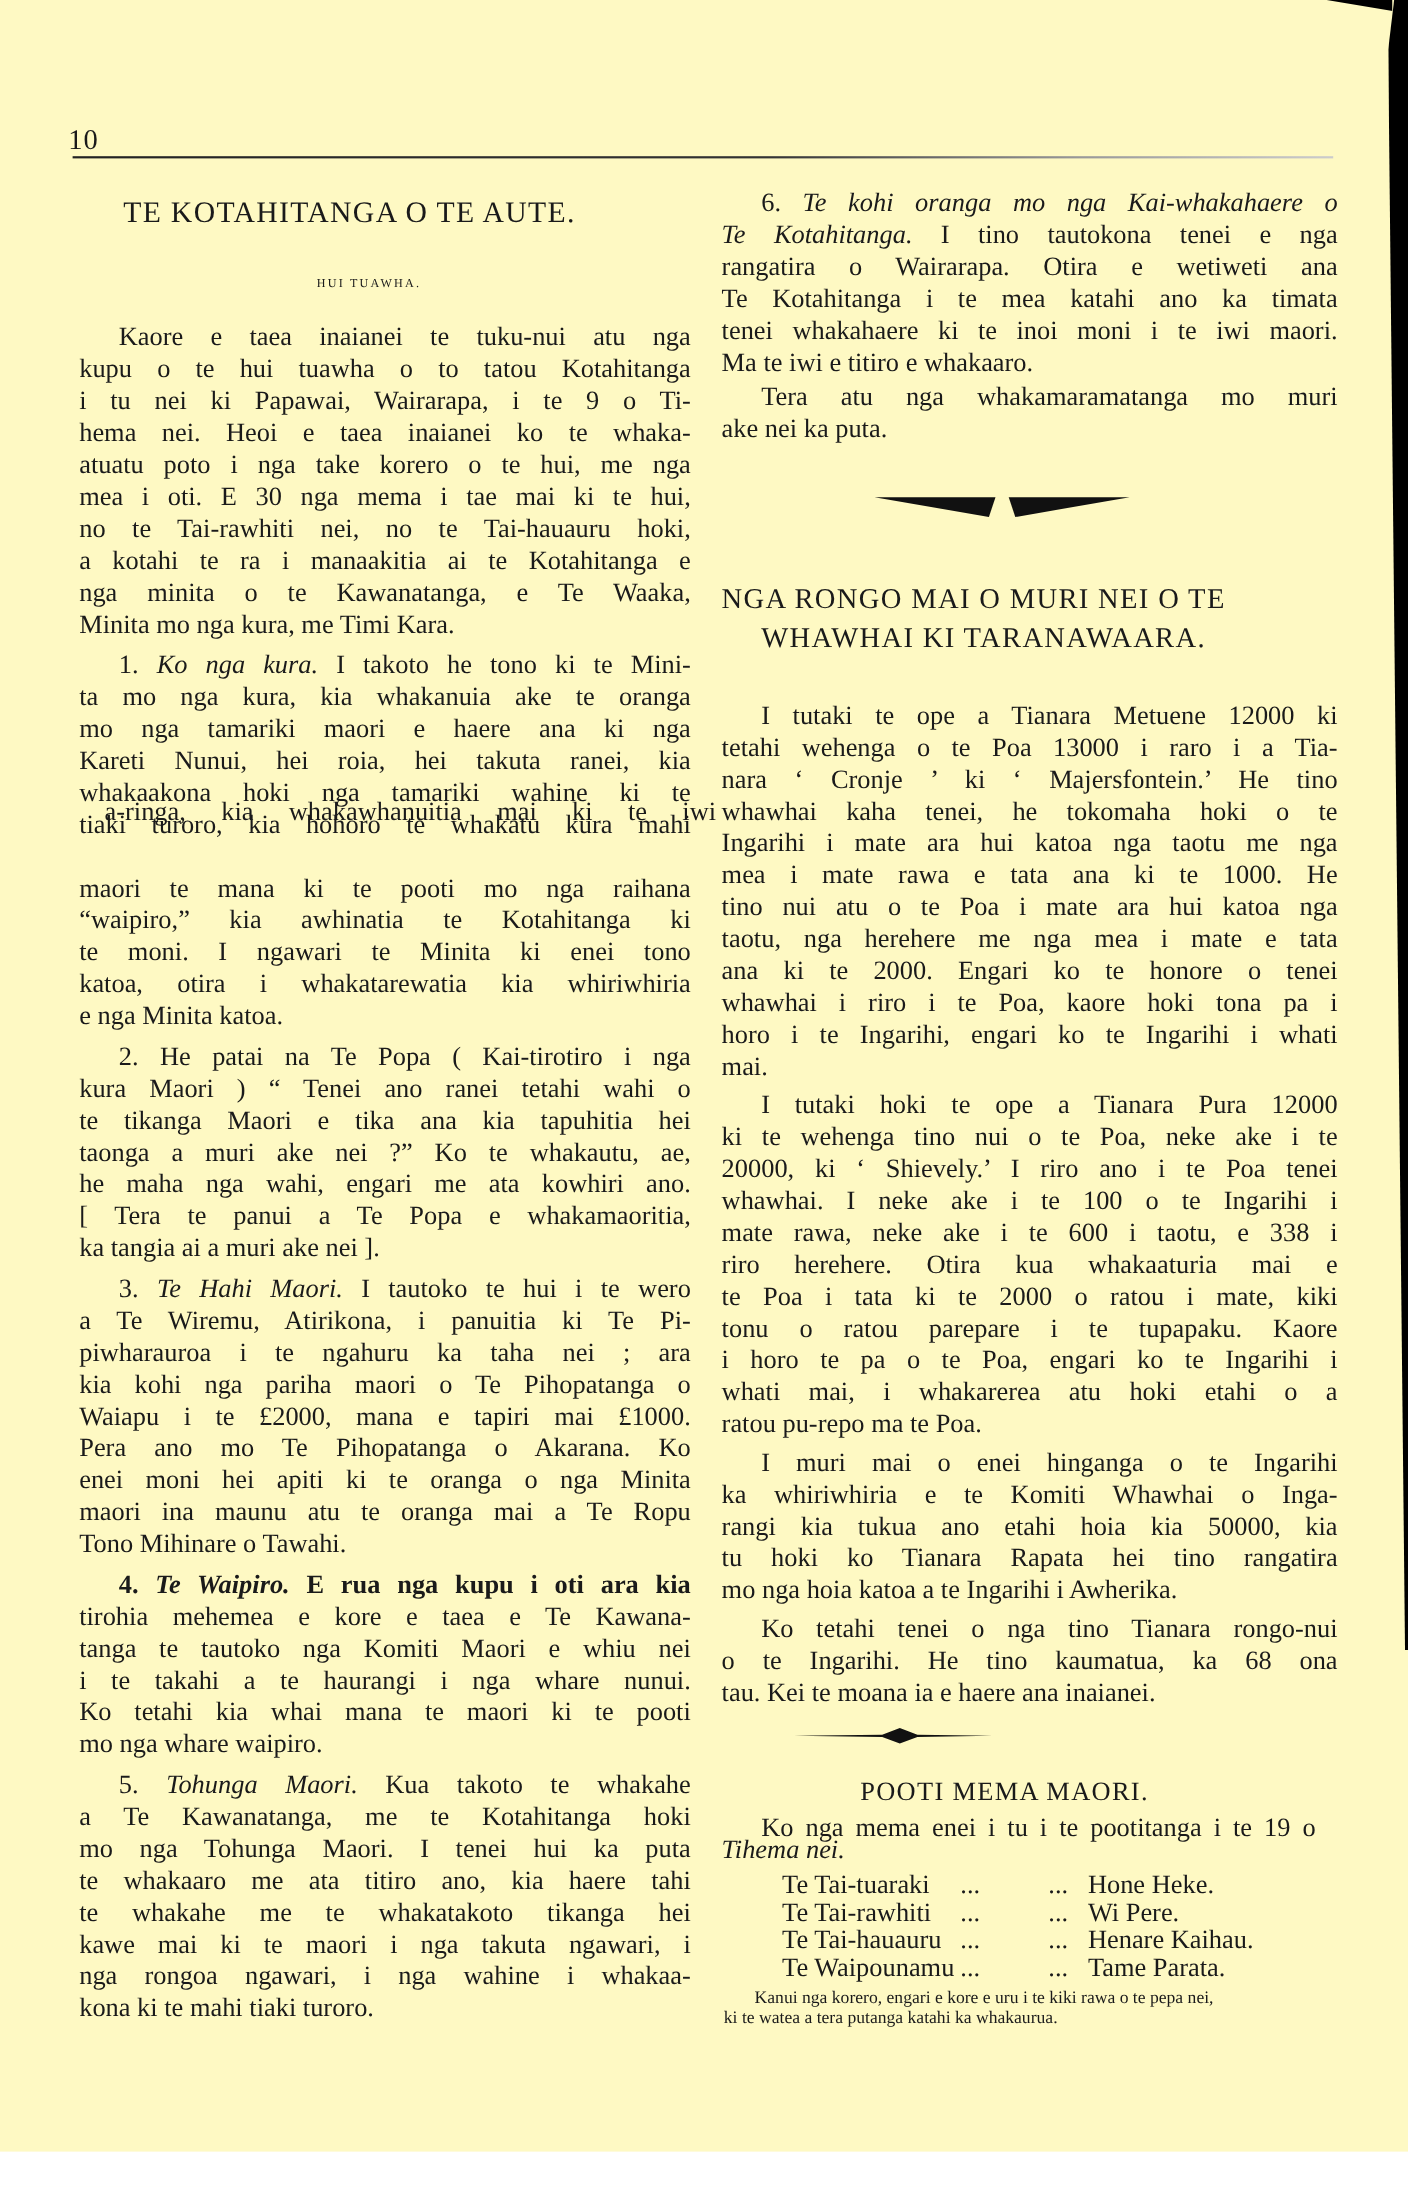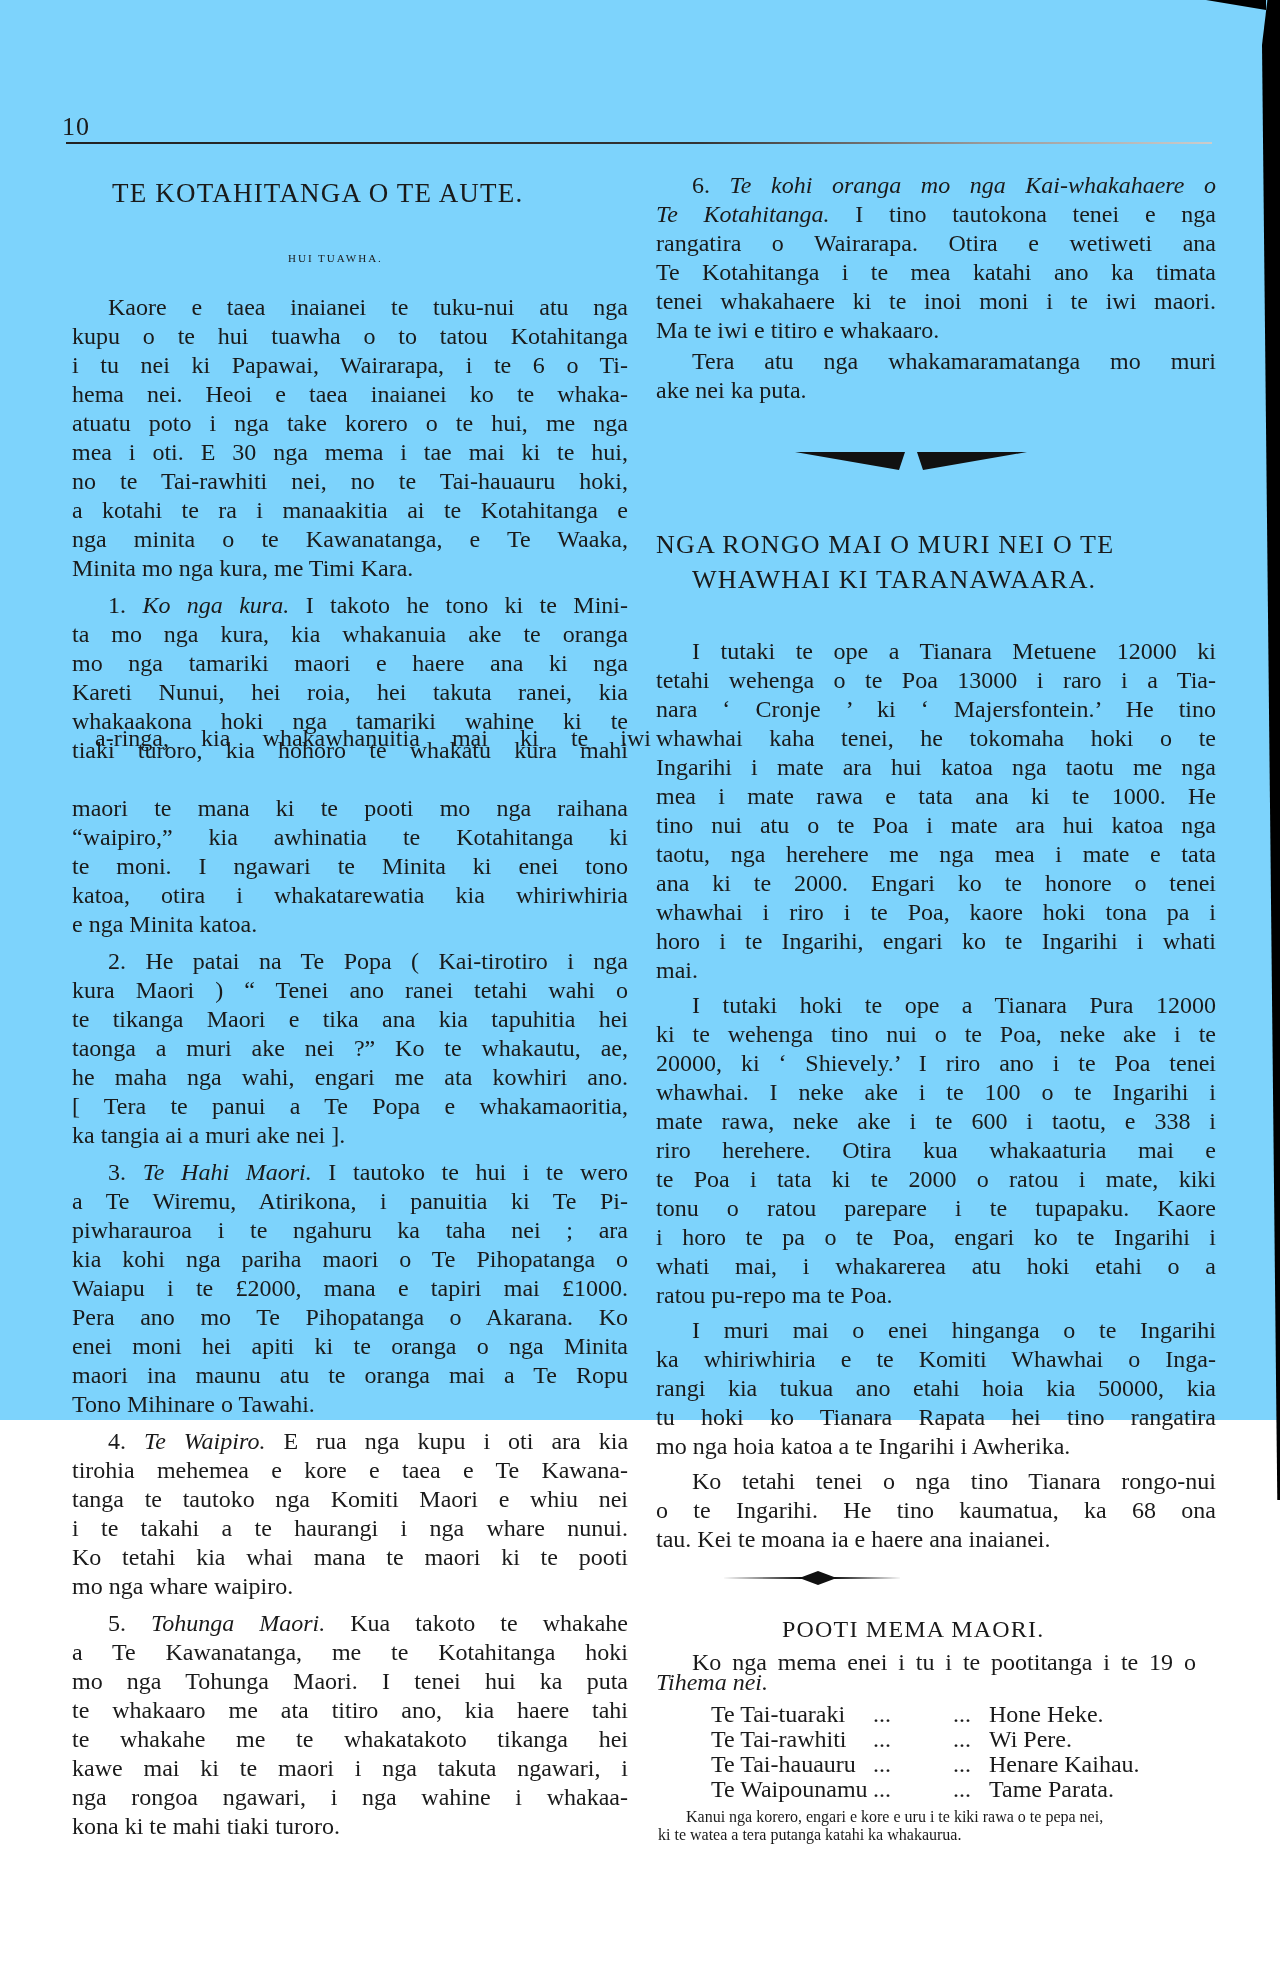--- a/index.html
+++ b/index.html
@@ -1,18 +1,18 @@
 <!DOCTYPE html>
 <html><head>
 <meta charset="utf-8">
 <style>
   html, body { margin:0; padding:0; background:#ffffff; }
   body { width:1280px; height:1988px; position:relative; overflow:hidden;
          font-family:"Liberation Serif","DejaVu Serif",serif; color:#1a1a1a; }
-  .page { position:absolute; left:0; top:0; width:1280px; height:1420px; background:#7dd3fc; }
+  .page { position:absolute; left:0; top:0; width:1280px; height:1956px; background:#fef9c3; }
   .edge { position:absolute; right:0; top:0; width:18px; height:1500px; background:#000;
           clip-path: polygon(30% 0, 100% 0, 100% 100%, 85% 100%, 0 3%); }
   .corner { position:absolute; right:14px; top:0; width:60px; height:10px; background:#000;
             clip-path: polygon(0 0,100% 0,100% 100%); }
   .pagenum { position:absolute; left:62px; top:112px; font-size:26px; letter-spacing:1px; }
   .running { position:absolute; left:420px; top:106px; width:560px; font-size:31px; letter-spacing:1px; }
   .rule { position:absolute; left:66px; top:142px; width:1146px; height:2px;
           background:linear-gradient(90deg,#222 0%,#333 55%,#999 80%,#ccc 100%); }
   .col { position:absolute; top:0; }
   .left { left:72px; width:556px; }
@@ -43,21 +43,21 @@
 
   <div class="pagenum">10</div>
   <div class="rule"></div>
 
   <div class="col left">
     <div class="head1" style="left:40px;top:178px;">TE KOTAHITANGA O TE AUTE.</div>
     <div class="head2" style="left:216px;top:252px;">HUI TUAWHA.</div>
     <div id="left-lines">
         <div class="line ind" style="top: 293px;">Kaore e taea inaianei te tuku-nui atu nga</div>
         <div class="line" style="top: 322px;">kupu o te hui tuawha o to tatou Kotahitanga</div>
-        <div class="line" style="top: 351px;">i tu nei ki Papawai, Wairarapa, i te 6 o Ti-</div>
+        <div class="line" style="top: 351px;">i tu nei ki Papawai, Wairarapa, i te 9 o Ti-</div>
         <div class="line" style="top: 380px;">hema nei.  Heoi e taea inaianei ko te whaka-</div>
         <div class="line" style="top: 409px;">atuatu poto i nga take korero o te hui, me nga</div>
         <div class="line" style="top: 438px;">mea i oti.  E 30 nga mema i tae mai ki te hui,</div>
         <div class="line" style="top: 467px;">no te Tai-rawhiti nei, no te Tai-hauauru hoki,</div>
         <div class="line" style="top: 496px;">a kotahi te ra i manaakitia ai te Kotahitanga e</div>
         <div class="line" style="top: 525px;">nga minita o te Kawanatanga, e Te Waaka,</div>
         <div class="line end" style="top: 554px;">Minita mo nga kura, me Timi Kara.</div>
         <div class="line ind" style="top: 591px;"><span>1.</span> <i>Ko nga kura.</i> <span>I takoto he tono ki te Mini-</span></div>
         <div class="line" style="top: 620px;">ta mo nga kura, kia whakanuia ake te oranga</div>
         <div class="line" style="top: 649px;">mo nga tamariki maori e haere ana ki nga</div>
@@ -79,21 +79,21 @@
         <div class="line end" style="top: 1121px;">ka tangia ai a muri ake nei ].</div>
         <div class="line ind" style="top: 1158px;"><span>3.</span> <i>Te Hahi Maori.</i> <span>I tautoko te hui i te wero</span></div>
         <div class="line" style="top: 1187px;">a Te Wiremu, Atirikona, i panuitia ki Te Pi-</div>
         <div class="line" style="top: 1216px;">piwharauroa i te ngahuru ka taha nei ; ara</div>
         <div class="line" style="top: 1245px;">kia kohi nga pariha maori o Te Pihopatanga o</div>
         <div class="line" style="top: 1274px;">Waiapu i te £2000, mana e tapiri mai £1000.</div>
         <div class="line" style="top: 1303px;">Pera ano mo Te Pihopatanga o Akarana.  Ko</div>
         <div class="line" style="top: 1332px;">enei moni hei apiti ki te oranga o nga Minita</div>
         <div class="line" style="top: 1361px;">maori ina maunu atu te oranga mai a Te Ropu</div>
         <div class="line end" style="top: 1390px;">Tono Mihinare o Tawahi.</div>
-        <div class="line ind" style="top: 1427px;"><span>4.</span> <i>Te Waipiro.</i> <span>E rua nga kupu i oti ara kia</span></div>
+        <div class="line ind" style="top: 1427px; font-weight: bold;"><span>4.</span> <i>Te Waipiro.</i> <span>E rua nga kupu i oti ara kia</span></div>
         <div class="line" style="top: 1456px;">tirohia mehemea e kore e taea e Te Kawana-</div>
         <div class="line" style="top: 1485px;">tanga te tautoko nga Komiti Maori e whiu nei</div>
         <div class="line" style="top: 1514px;">i te takahi a te haurangi i nga whare nunui.</div>
         <div class="line" style="top: 1543px;">Ko tetahi kia whai mana te maori ki te pooti</div>
         <div class="line end" style="top: 1572px;">mo nga whare waipiro.</div>
         <div class="line ind" style="top: 1609px;"><span>5.</span> <i>Tohunga Maori.</i> <span>Kua takoto te whakahe</span></div>
         <div class="line" style="top: 1638px;">a Te Kawanatanga, me te Kotahitanga hoki</div>
         <div class="line" style="top: 1667px;">mo nga Tohunga Maori.  I tenei hui ka puta</div>
         <div class="line" style="top: 1696px;">te whakaaro me ata titiro ano, kia haere tahi</div>
         <div class="line" style="top: 1725px;">te whakahe me te whakatakoto tikanga hei</div>

